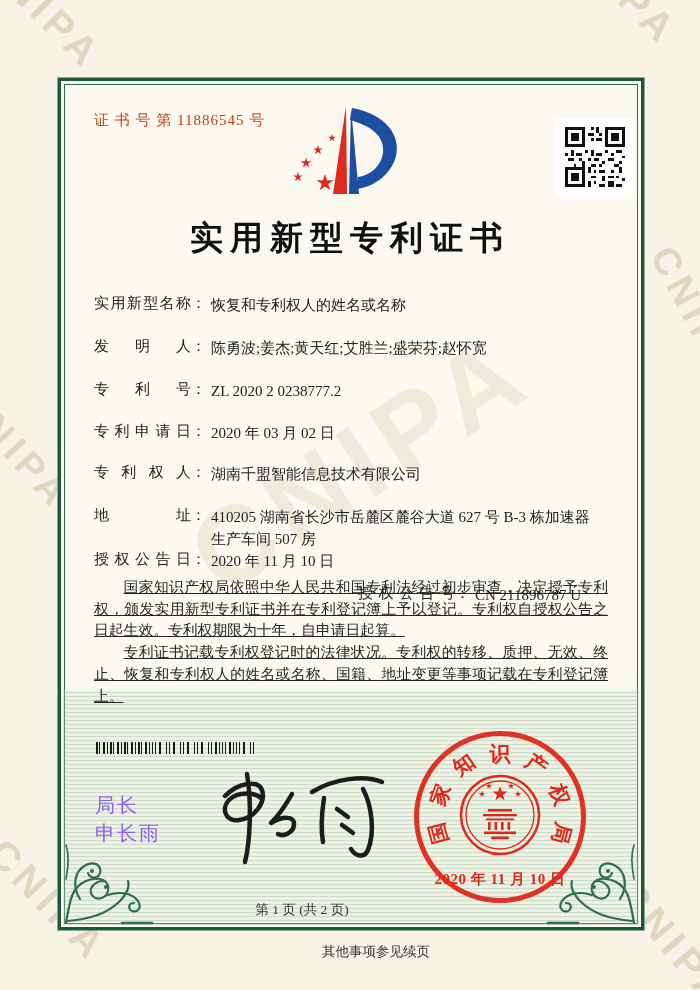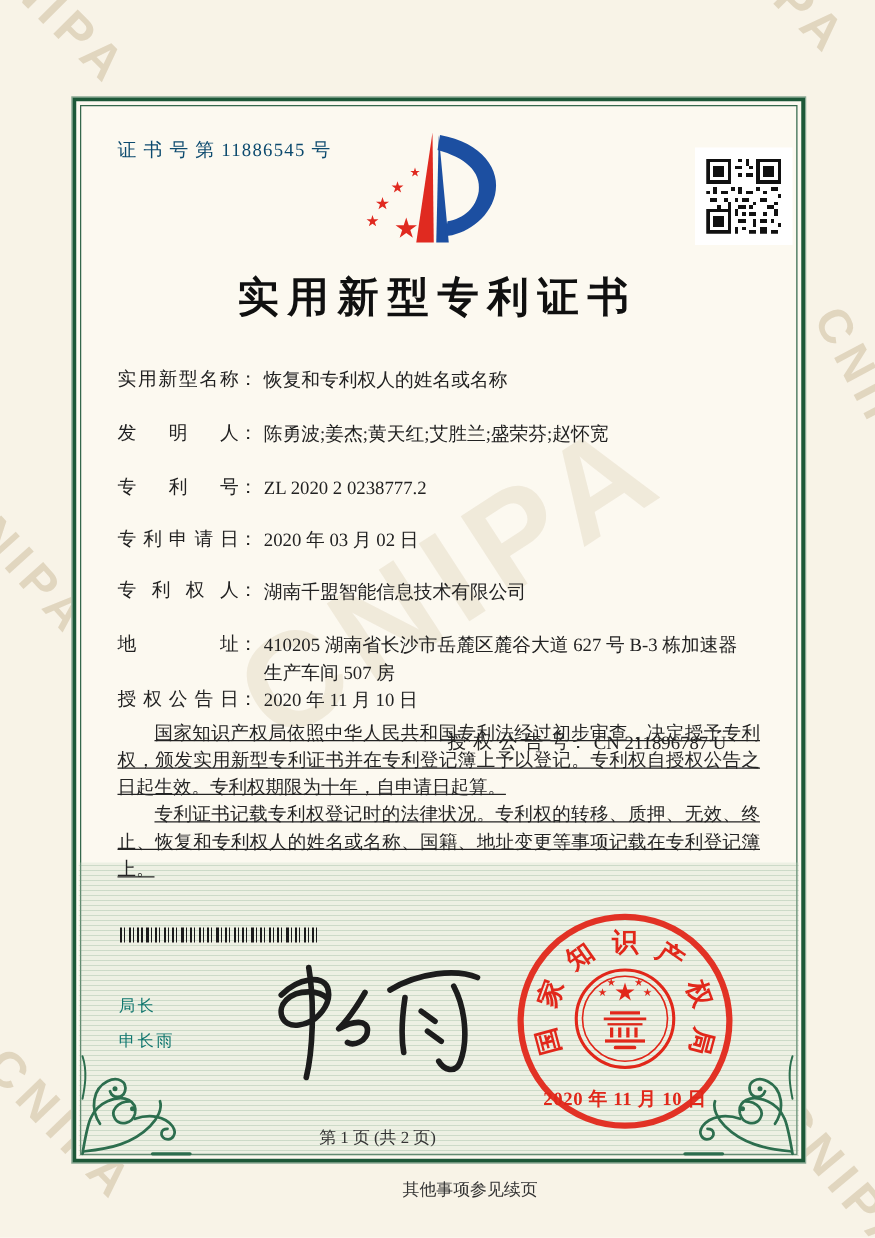--- a/index.html
+++ b/index.html
@@ -33,21 +33,21 @@
   }
   .frame .b1{position:absolute;inset:0;border:3px solid #1d5838;}
   .frame .b2{position:absolute;inset:6px;border:1px solid #35684c;}
   .guilloche{
     position:absolute;left:5px;top:612px;right:5px;bottom:5px;
     background-color:rgba(203,219,199,0.30);
     background-image:repeating-linear-gradient(0deg,
       rgba(120,162,130,0.28) 0 1px, rgba(120,162,130,0) 1px 4px);
   }
   
-  .cert-no{position:absolute;left:94px;top:111px;font-size:15px;letter-spacing:1px;color:#0c4a6e;z-index:3;}
+  .cert-no{position:absolute;left:94px;top:111px;font-size:15px;letter-spacing:1px;color:#c2410c;z-index:3;}
   .logo{position:absolute;left:288px;top:100px;z-index:3;}
   .qr{position:absolute;left:556px;top:118px;width:78px;height:78px;background:#fff;z-index:3;
       display:flex;align-items:center;justify-content:center;}
   .title{
     position:absolute;left:0;top:216px;width:700px;text-align:center;z-index:3;
     font-size:33px;font-weight:600;letter-spacing:7px;color:#101010;
   }
   
   .row{position:absolute;left:94px;display:flex;align-items:flex-start;font-size:15px;z-index:3;}
   .lbl{display:inline-block;width:97px;text-align:justify;text-align-last:justify;font-weight:400;}
@@ -64,22 +64,22 @@
   
   .barcode{
     position:absolute;left:96px;top:742px;width:158px;height:12px;z-index:3;
     background:repeating-linear-gradient(90deg,
       #1a1a1a 0 1.5px, transparent 1.5px 3px,
       #1a1a1a 3px 4px, transparent 4px 7px,
       #1a1a1a 7px 9px, transparent 9px 10.5px,
       #1a1a1a 10.5px 11.5px, transparent 11.5px 14px);
   }
   .signer{position:absolute;left:95px;top:791px;z-index:3;
-    font-family:Liberation Sans, sans-serif;font-size:13px;
-    letter-spacing:2px;color:#0f766e;line-height:28px;}
+    font-family:Liberation Sans, sans-serif;font-size:20px;
+    letter-spacing:2px;color:#8b5cf6;line-height:28px;}
   .autograph{position:absolute;left:195px;top:756px;z-index:3;}
   .seal{position:absolute;left:412px;top:729px;width:176px;height:176px;z-index:4;}
   .seal .ring{position:absolute;inset:2px;border:5px solid rgba(225,39,26,0.95);border-radius:50%;}
   .seal .ch{
     position:absolute;font-size:21px;font-weight:700;color:#e1271a;
     transform:translate(-50%,-50%);line-height:1;
   }
   .seal .c0{left:27px; top:104px;transform:translate(-50%,-50%) rotate(-105deg);}
   .seal .c1{left:29px; top:66px; transform:translate(-50%,-50%) rotate(-70deg);}
   .seal .c2{left:52px; top:36px; transform:translate(-50%,-50%) rotate(-35deg);}

